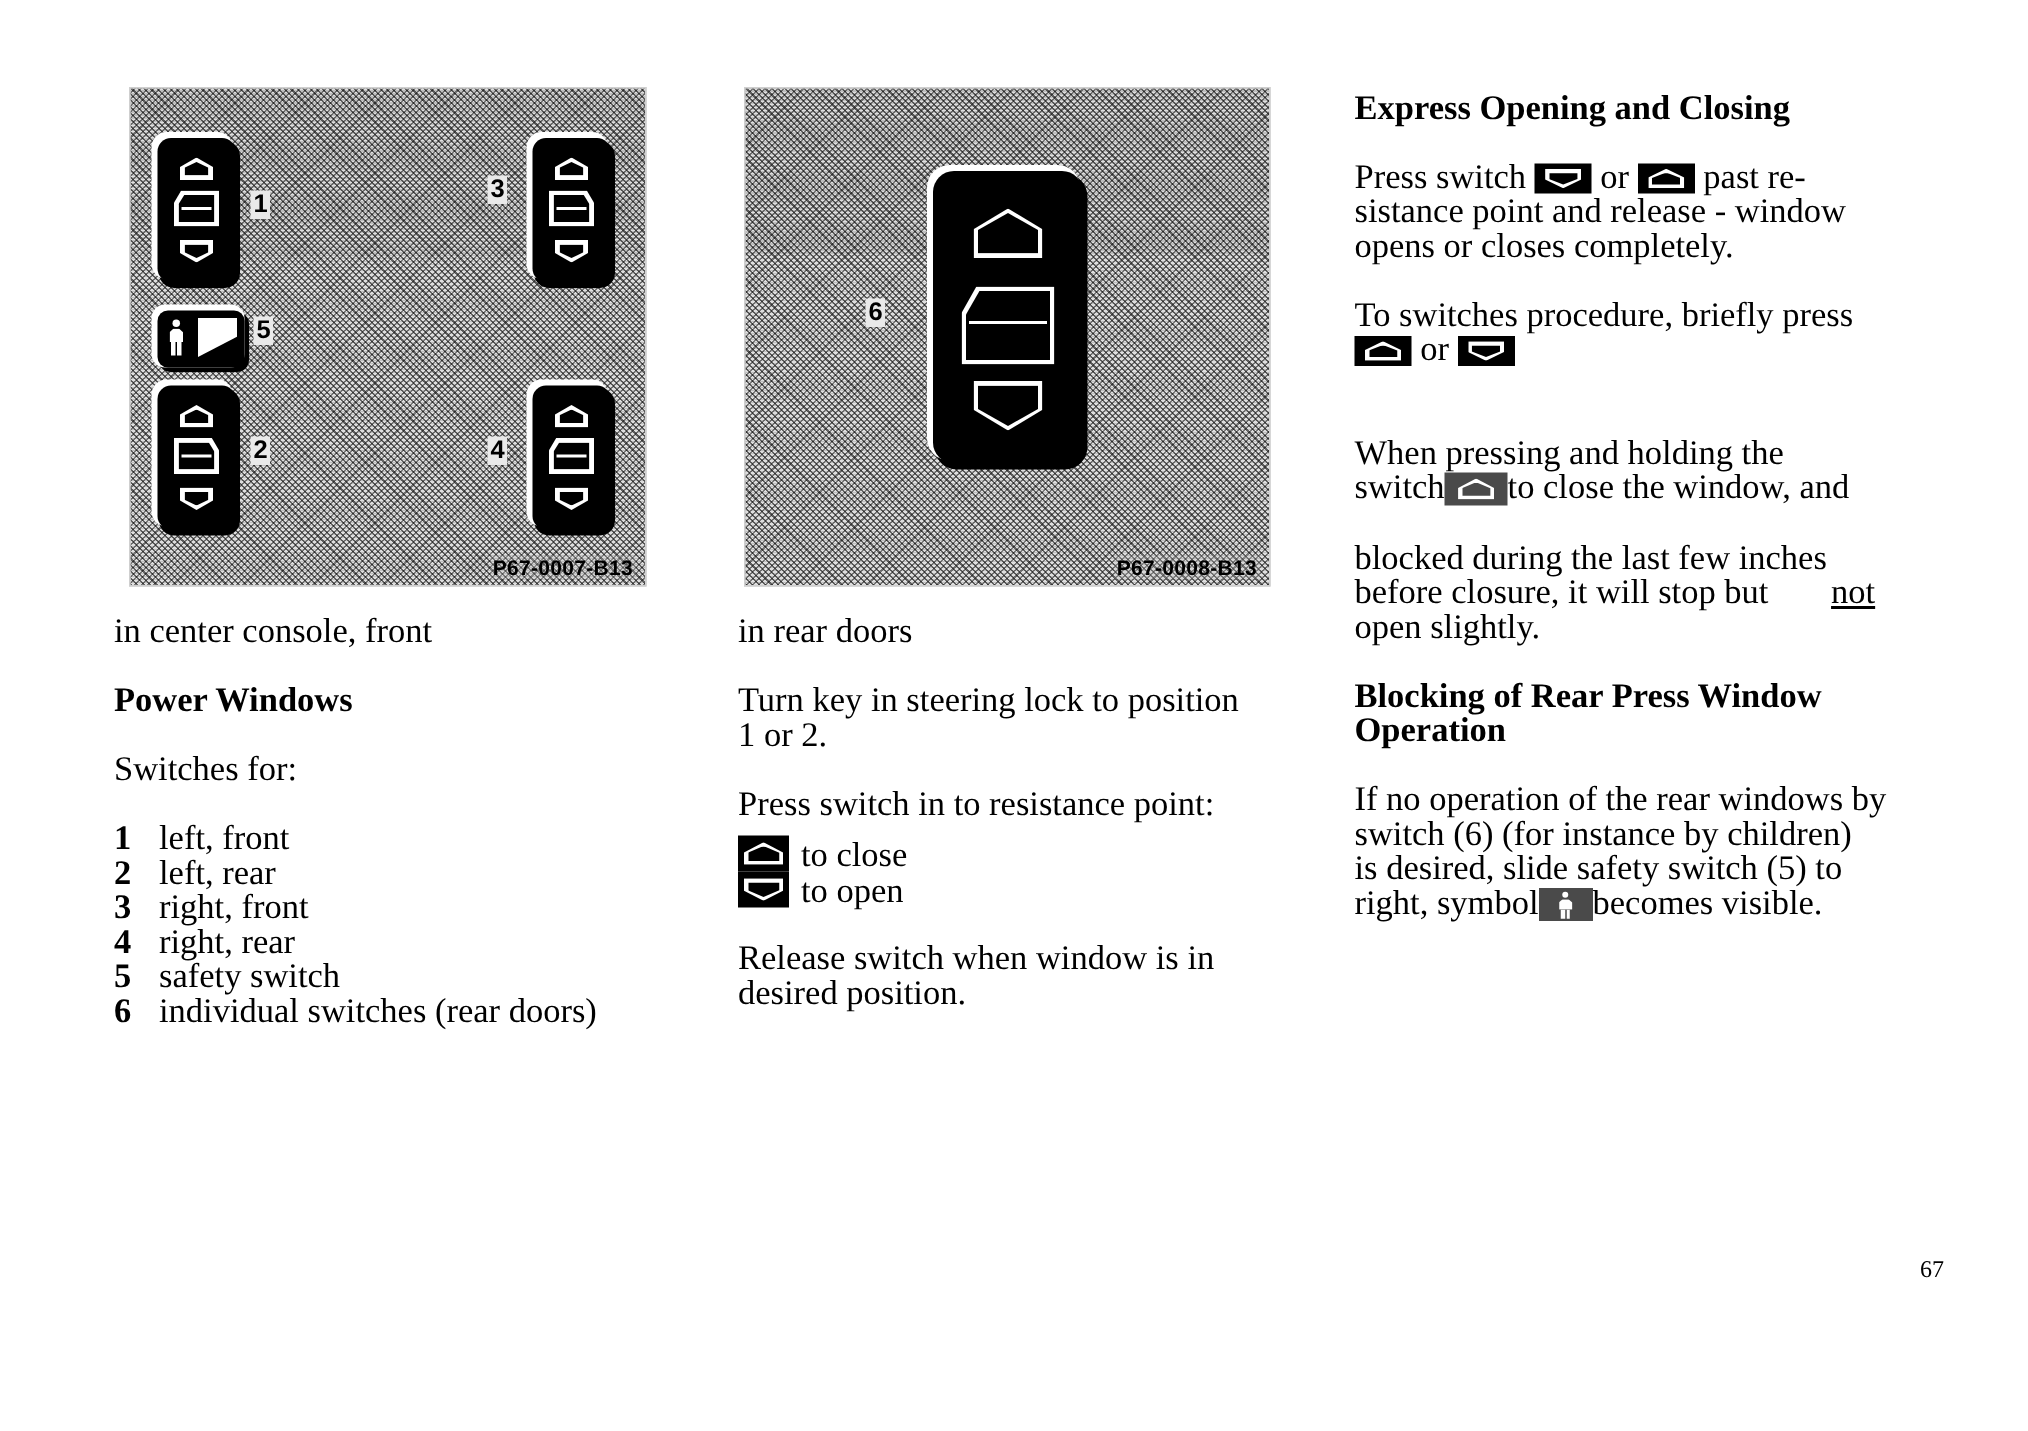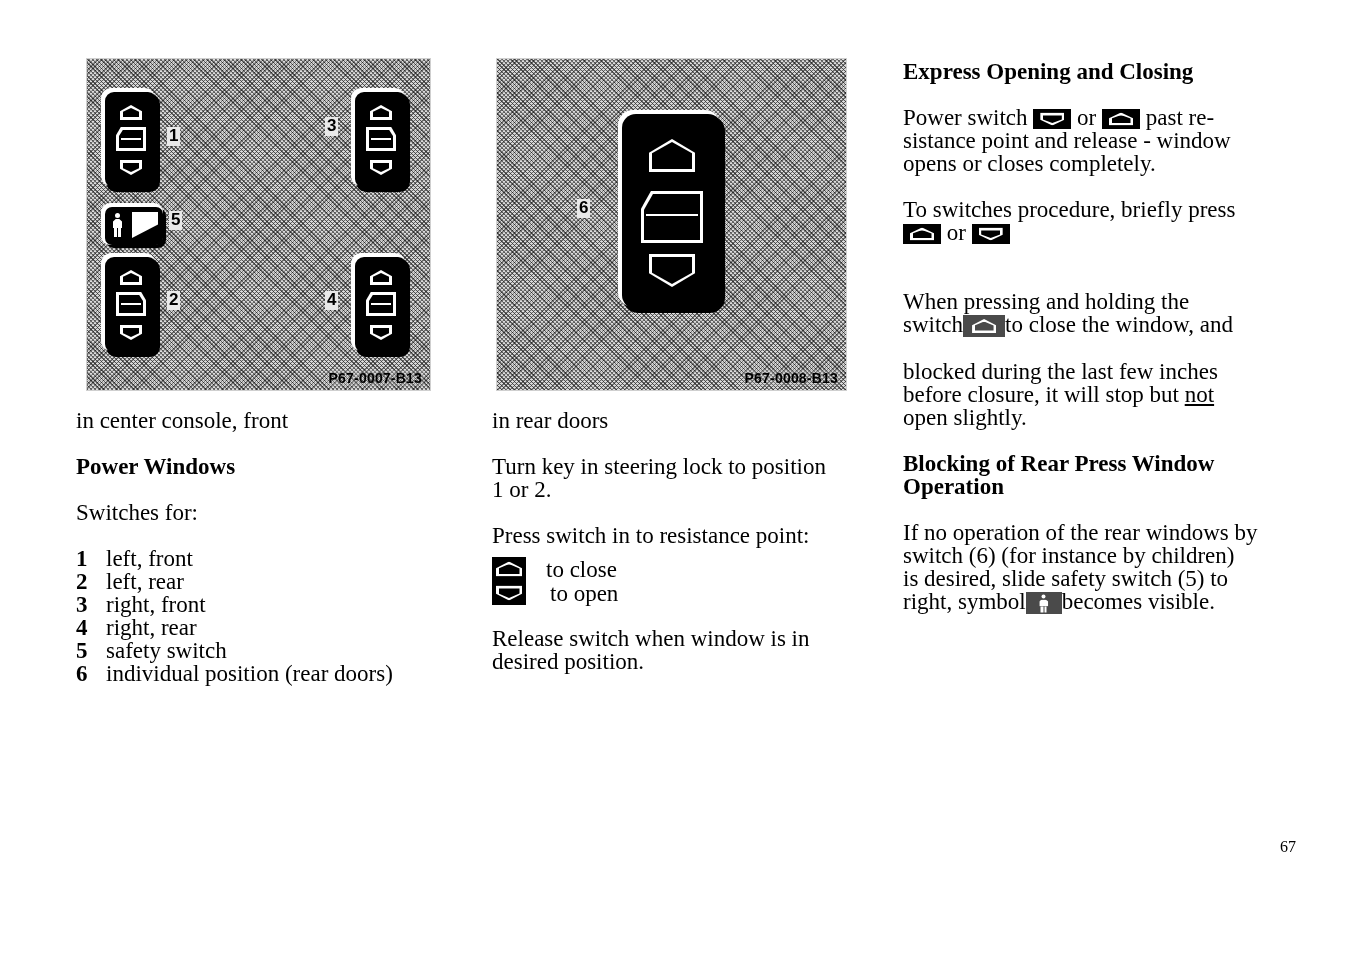--- a/index.html
+++ b/index.html
@@ -247,21 +247,21 @@
     position: absolute; left: 0px; top: 5px;
     width: 9px; height: 7px; background: #fff;
     clip-path: polygon(28% 0%, 72% 0%, 100% 30%, 100% 100%, 0% 100%, 0% 30%);
   }
   .ic .person-small .l1, .ic .person-small .l2 {
     position: absolute; top: 12px; width: 2.5px; height: 6px; background: #fff;
   }
   .ic .person-small .l1 { left: 1.5px; }
   .ic .person-small .l2 { left: 5px; }
 
-  .u { text-decoration: underline; }
+  .u { text-decoration: underline; margin-left: 36px; }
 
   .page-num {
     position: absolute;
     right: 56px;
     top: 838px;
     font-size: 16px;
   }
 
   .gap-sm { height: 23px; }
 </style>
@@ -347,57 +347,57 @@
       <div class="list-row">
         <span class="list-num">4</span>
         <span>right, rear</span>
       </div>
       <div class="list-row">
         <span class="list-num">5</span>
         <span>safety switch</span>
       </div>
       <div class="list-row">
         <span class="list-num">6</span>
-        <span>individual position (rear doors)</span>
+        <span>individual switches (rear doors)</span>
       </div>
     </div>
   </div>
 
   <div class="txt col-mid" style="top:409px; height:auto; width:345px;">
     <div>in rear doors</div>
     <div class="gap-sm"></div>
     <div>Turn key in steering lock to position 1 or 2.</div>
     <div class="gap-sm"></div>
     <div>Press switch in to resistance point:</div>
     <div style="height:10px;"></div>
 
-    <div style="display:flex; align-items:center; gap:20px; line-height:23px;">
+    <div style="display:flex; align-items:center; gap:8px; line-height:23px;">
       <span class="ic sq">
           <span class="arrow-up"></span>
         </span>
       <span>to close</span>
     </div>
-    <div style="display:flex; align-items:center; gap:24px; line-height:23px;">
+    <div style="display:flex; align-items:center; gap:8px; line-height:23px;">
       <span class="ic sq">
           <span class="arrow-dn"></span>
         </span>
       <span>to  open</span>
     </div>
 
     <div style="height:22px;"></div>
     <div>Release switch when window is in desired position.</div>
   </div>
 
   <div class="txt col-right" style="top:60px; height:auto; width:360px;">
 
     <div class="head-b">Express Opening and Closing</div>
     <div class="gap-sm"></div>
 
     <div>
-      <span>Power switch </span><span class="ic wide"><span class="arrow-dn"></span></span><span> or </span><span class="ic wide"><span class="arrow-up"></span></span><span> past re-</span><br>
+      <span>Press switch </span><span class="ic wide"><span class="arrow-dn"></span></span><span> or </span><span class="ic wide"><span class="arrow-up"></span></span><span> past re-</span><br>
       <span>sistance point and release - window</span><br>
       <span>opens or closes completely.</span>
     </div>
 
     <div class="gap-sm"></div>
 
     <div>
       <span>To switches procedure, briefly press</span><br>
       <span class="ic wide"><span class="arrow-up"></span></span><span> or </span><span class="ic wide"><span class="arrow-dn"></span></span>
     </div>

